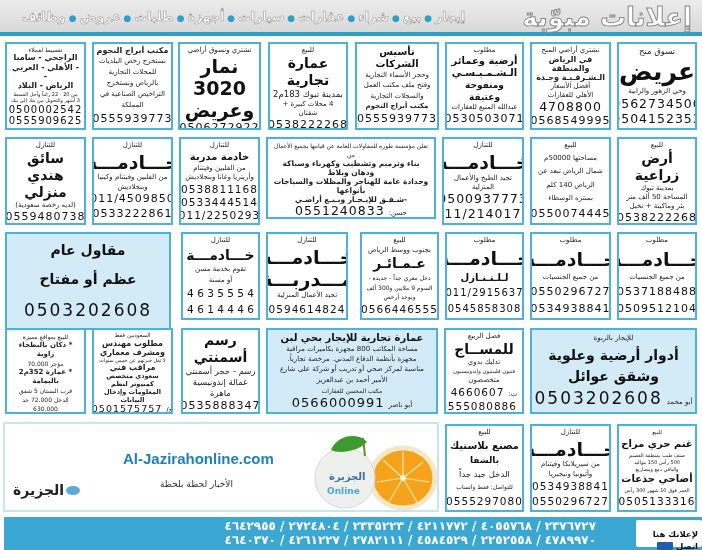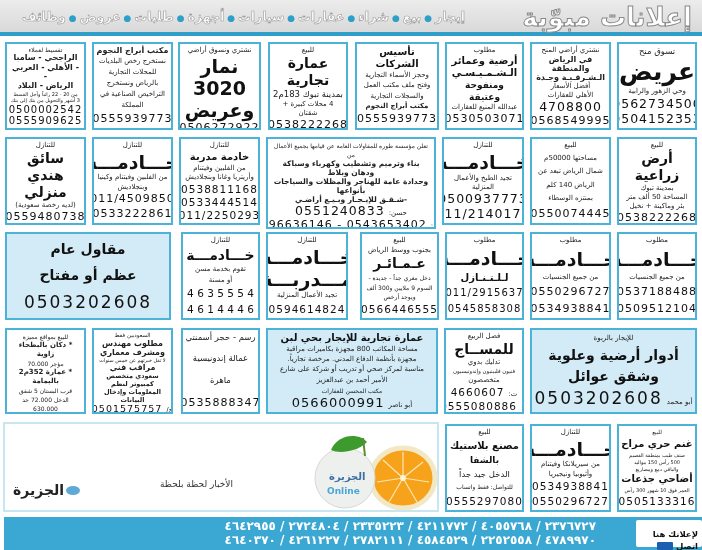--- a/index.html
+++ b/index.html
@@ -128,21 +128,21 @@
   <div class="sm">بمنتزه الوسطاء</div>
   <div class="ph" style="font-size:11px">0550074445</div>
 </div>
 <div class="ad" style="right:178px;top:137px;width:82px;height:88px;">
   <div class="sm">للتنازل</div>
   <div class="xl">خـــادمـــة</div>
   <div class="sm">تجيد الطبخ والأعمال المنزلية</div>
   <div class="ph">0500937773</div>
   <div class="ph">011/2140178</div>
 </div>
-<div class="ad" style="right:266px;top:137px;width:170px;height:92px;">
+<div class="ad" style="right:266px;top:137px;width:170px;height:82px;">
   <div class="sm" style="font-size:6px">تعلن مؤسسة طوره للمقاولات العامة عن قيامها بجميع الأعمال من</div>
   <div class="sm" style="font-weight:bold;font-size:7.5px">بناء وترميم وتشطيب وكهرباء وسباكة ودهان وبلاط</div>
   <div class="sm" style="font-weight:bold;font-size:7.5px">وحدادة عامة للهناجر والمظلات والسياجات بأنواعها</div>
   <div class="sm" style="font-weight:bold;font-size:7.5px">-شـقـق للإيـجـار وبـيـع أراضـي</div>
   <div class="row">
     <span class="sm">حسن:</span>
     <span class="ph">0551240833</span>
   </div>
   <div class="row">
     <span class="sm">محمد:</span>
@@ -212,21 +212,21 @@
   <div class="ph" style="font-size:10.5px">0594614824</div>
 </div>
 <div class="ad" style="right:442px;top:232px;width:79px;height:88px;">
   <div class="sm">للتنازل</div>
   <div class="lg">خـــادمـــة</div>
   <div class="sm">تقوم بخدمة مسن</div>
   <div class="sm">أو مسنة</div>
   <div class="ph" style="font-size:10.5px;letter-spacing:0">4 6 3 5 5 5 4</div>
   <div class="ph" style="font-size:10.5px;letter-spacing:0">4 6 1 4 4 4 6</div>
 </div>
-<div class="ad blue" style="right:531px;top:232px;width:166px;height:88px;justify-content:space-around;">
+<div class="ad blue" style="right:531px;top:232px;width:166px;height:98px;justify-content:space-around;">
   <div class="lg">مقاول عام</div>
   <div class="lg">عظم أو مفتاح</div>
   <div class="ph big">0503202608</div>
 </div>
 
 <div class="ad blue" style="right:5px;top:328px;width:167px;height:86px;justify-content:space-around;">
   <div class="sm">للإيجار بالربوة</div>
   <div class="lg">أدوار أرضية وعلوية</div>
   <div class="lg">وشقق عوائل</div>
   <div class="row">
@@ -255,20 +255,21 @@
   <div class="sm">مجهزة بأنظمة الدفاع المدني. مرخصة تجارياً.</div>
   <div class="sm">مناسبة لمركز صحي أو تدريب أو شركة على شارع</div>
   <div class="sm">الأمير أحمد بن عبدالعزيز</div>
   <div class="sm" style="font-size:6px">مكتب المحسن للعقارات</div>
   <div class="row">
     <span class="sm">أبو ناصر</span>
     <span class="ph" style="font-size:13px">0566000991</span>
   </div>
 </div>
 <div class="ad" style="right:442px;top:328px;width:79px;height:86px;">
+  <div class="lg">رسم أسمنتي</div>
   <div class="md">رسم - حجر أسمنتي</div>
   <div class="md">عمالة إندونيسية</div>
   <div class="md">ماهرة</div>
   <div class="ph" style="font-size:11px">0535888347</div>
 </div>
 <div class="ad" style="right:529px;top:328px;width:81px;height:86px;">
   <div class="sm" style="font-size:5.5px;line-height:7px">السعوديين فقط</div>
   <div class="sm" style="font-weight:bold;font-size:8px">مطلوب مهندس</div>
   <div class="sm" style="font-weight:bold;font-size:8px">ومشرف معماري</div>
   <div class="sm" style="font-size:5px;line-height:6px">لا تقل خبرتهم عن خمس سنوات</div>
@@ -313,20 +314,21 @@
 <div class="ad" style="right:178px;top:424px;width:79px;height:88px;">
   <div class="sm">للبيع</div>
   <div class="mdb">مصنع بلاستيك</div>
   <div class="mdb" style="font-size:9px">بالشفا</div>
   <div class="md">الدخل جيد جداً</div>
   <div class="sm" style="font-size:6px">للتواصل: فقط واتساب</div>
   <div class="ph" style="font-size:10.5px">0555297080</div>
 </div>
 
 <div class="banner">
+  <div class="url">Al-Jazirahonline.com</div>
   <div class="tag">الأخبار لحظة بلحظة</div>
   <div class="logo"><span class="fish"></span><span>الجزيرة</span></div>
   <svg class="orange" viewBox="0 0 150 78">
     <ellipse cx="110" cy="46" rx="32" ry="30" fill="#f7a21b" stroke="#f3e8c6" stroke-width="5"></ellipse>
     <g stroke="#fde7b0" stroke-width="1.2">
       <line x1="110" y1="46" x2="110" y2="20"></line>
         <line x1="110" y1="46" x2="130" y2="30"></line>
       <line x1="110" y1="46" x2="136" y2="50"></line>
         <line x1="110" y1="46" x2="124" y2="70"></line>
       <line x1="110" y1="46" x2="96" y2="70"></line>

